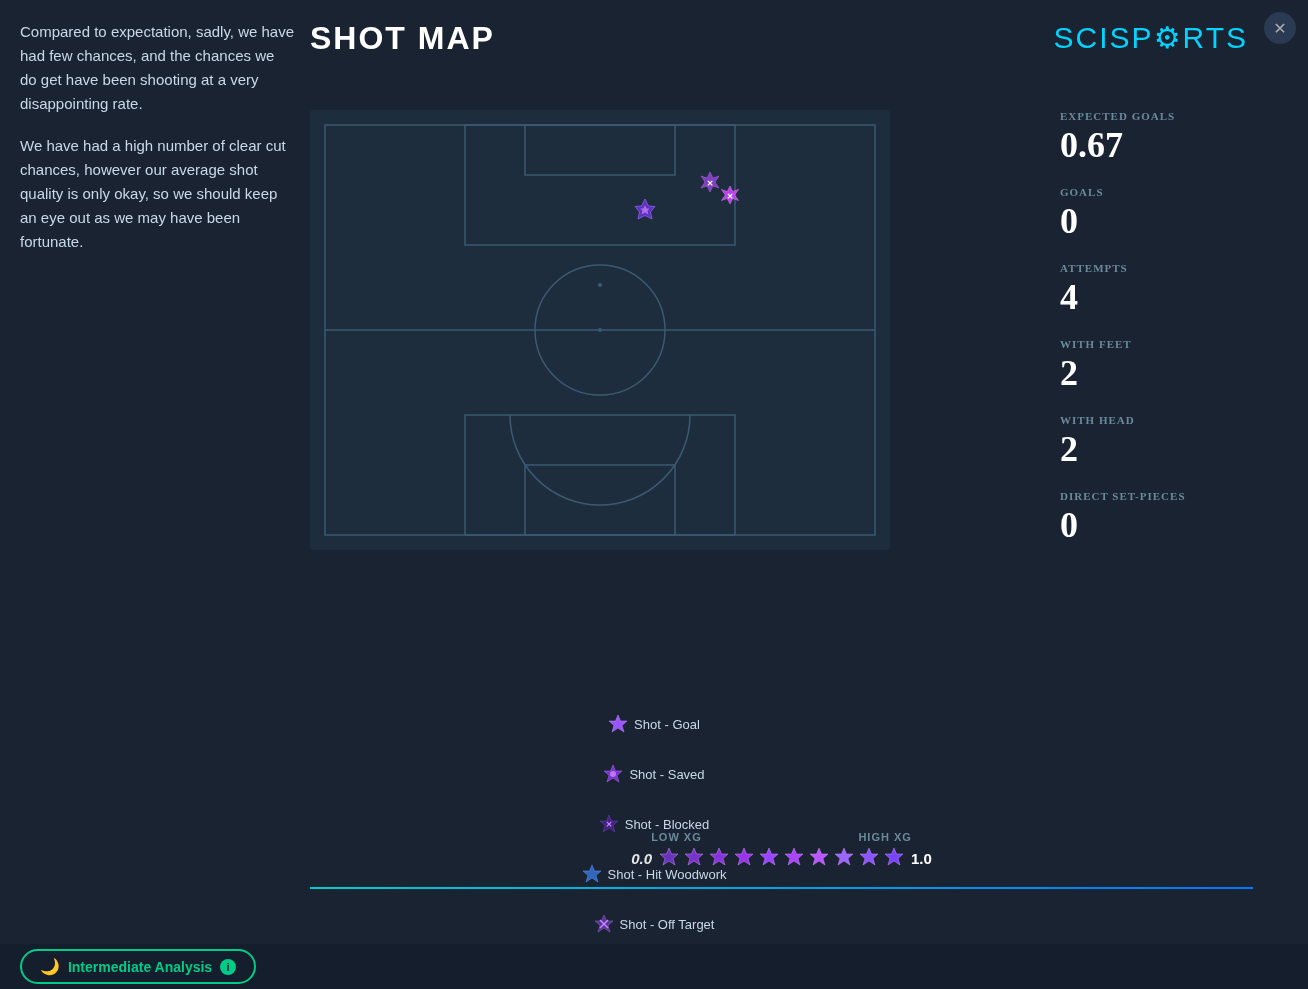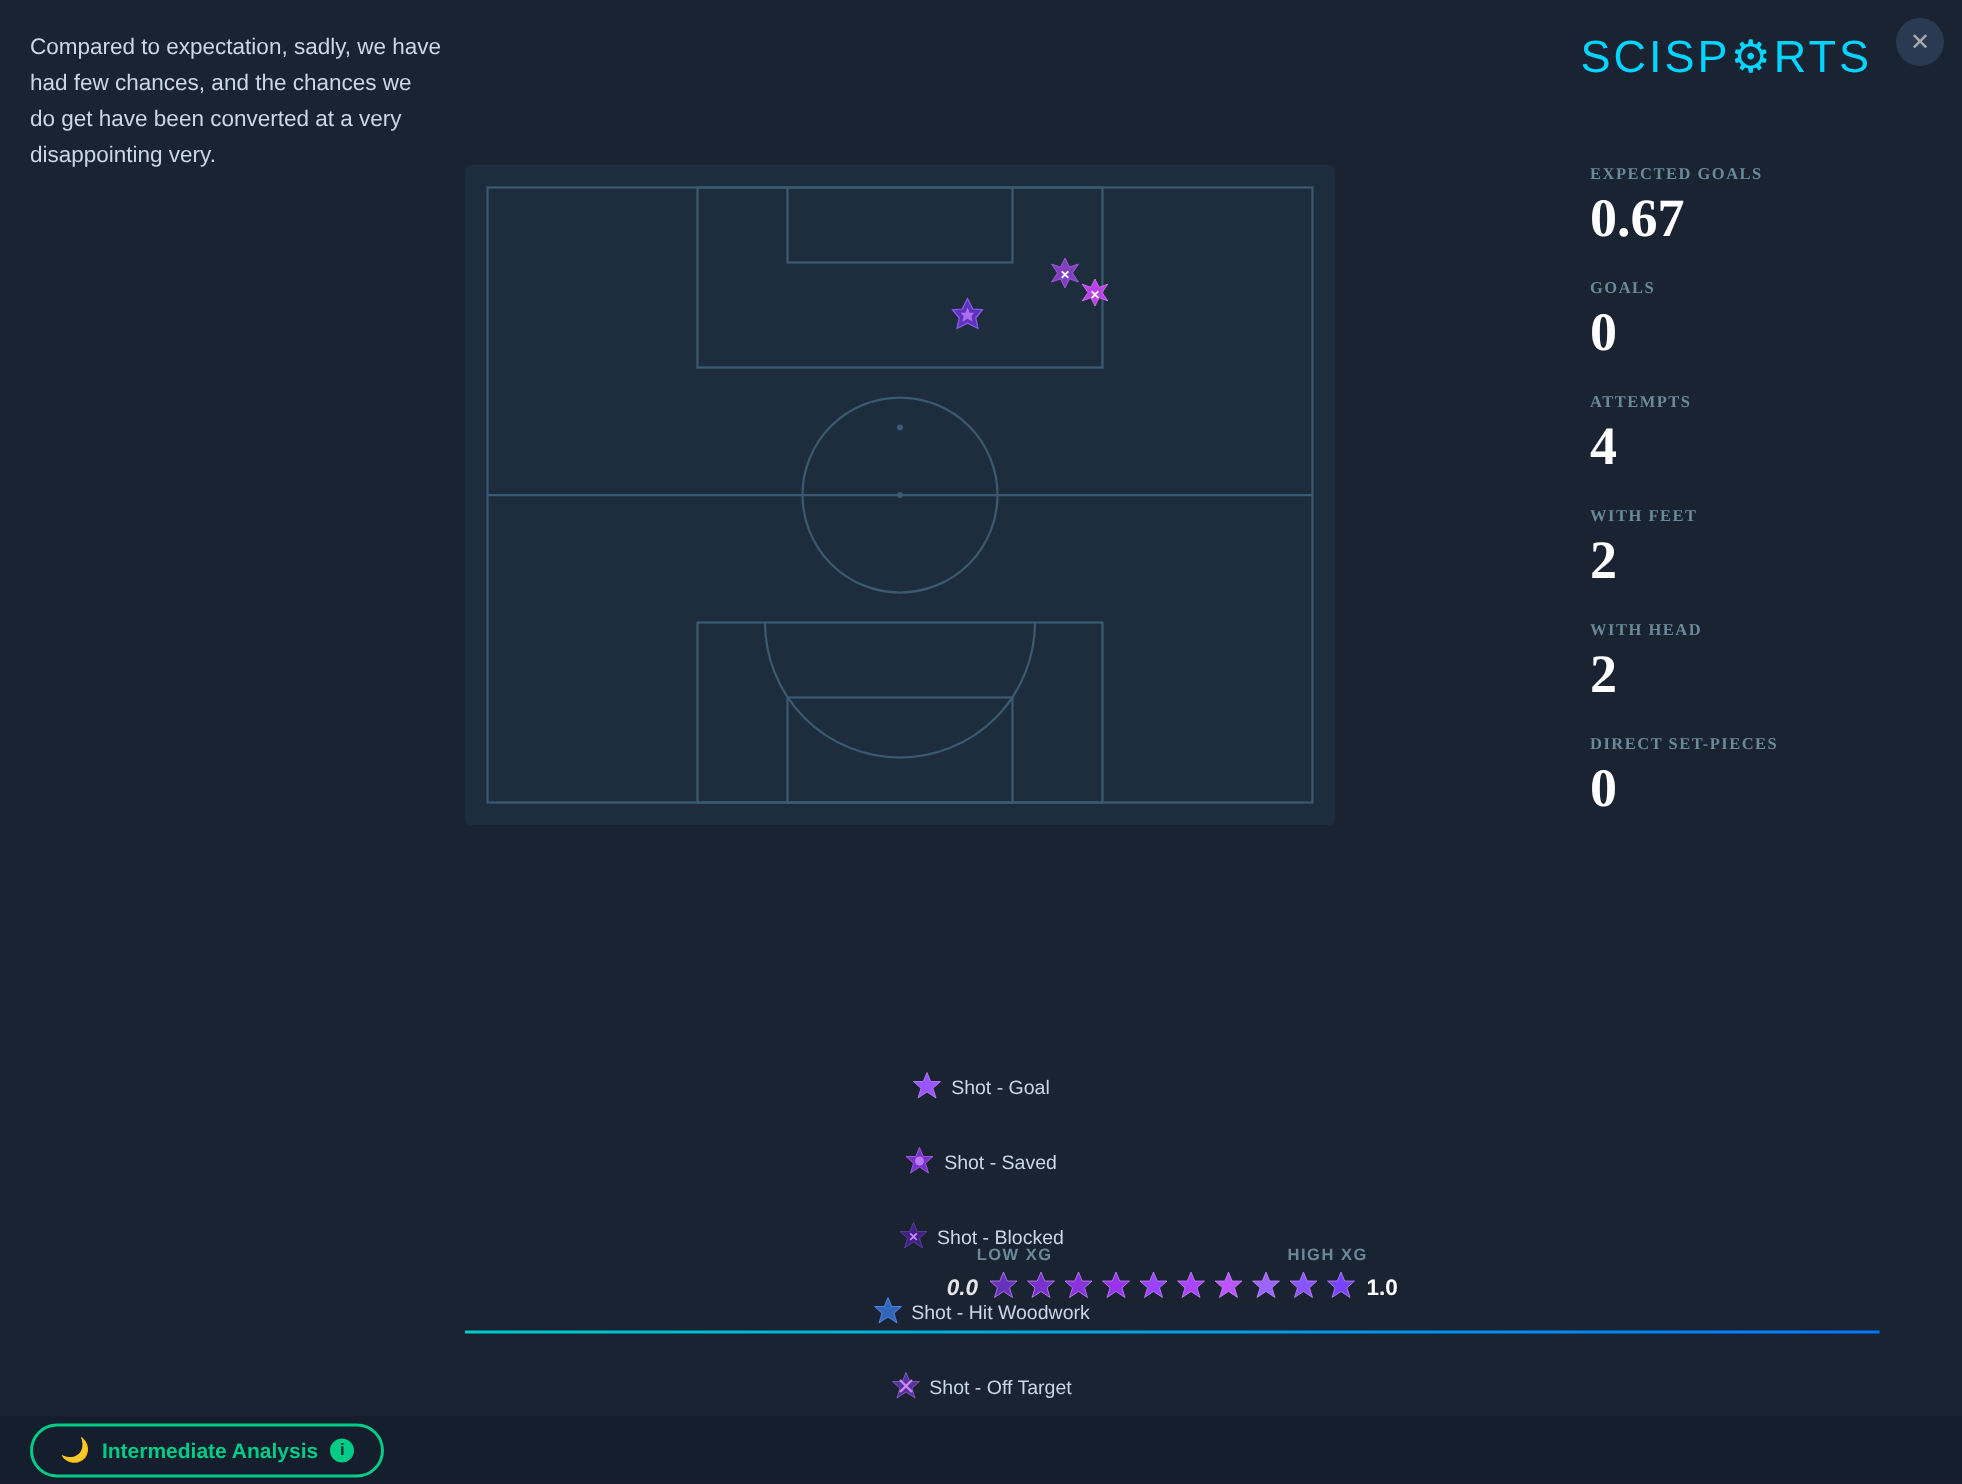--- a/index.html
+++ b/index.html
@@ -238,24 +238,26 @@
 </head>
 <body>
 
 <button class="close-btn">✕</button>
 
 <div class="logo">
   <span class="logo-text">SCISP<span style="position:relative;display:inline-block;">⚙</span>RTS</span>
 </div>
 
 <div class="analysis-panel">
-  <p>Compared to expectation, sadly, we have had few chances, and the chances we do get have been converted at a very disappointing very.</p>
+  <p>Compared to expectation, sadly, we have had few chances, and the chances we do get have been shooting at a very disappointing rate.</p>
+  <p>We have had a high number of clear cut chances, however our average shot quality is only okay, so we should keep an eye out as we may have been fortunate.</p>
 </div>
 
 <div class="shot-map-header">
+  <h1>SHOT MAP</h1>
 </div>
 
 <div class="stats-panel">
   <div class="stat-item">
     <div class="stat-label">EXPECTED GOALS</div>
     <div class="stat-value">0.67</div>
   </div>
   <div class="stat-item">
     <div class="stat-label">GOALS</div>
     <div class="stat-value">0</div>

